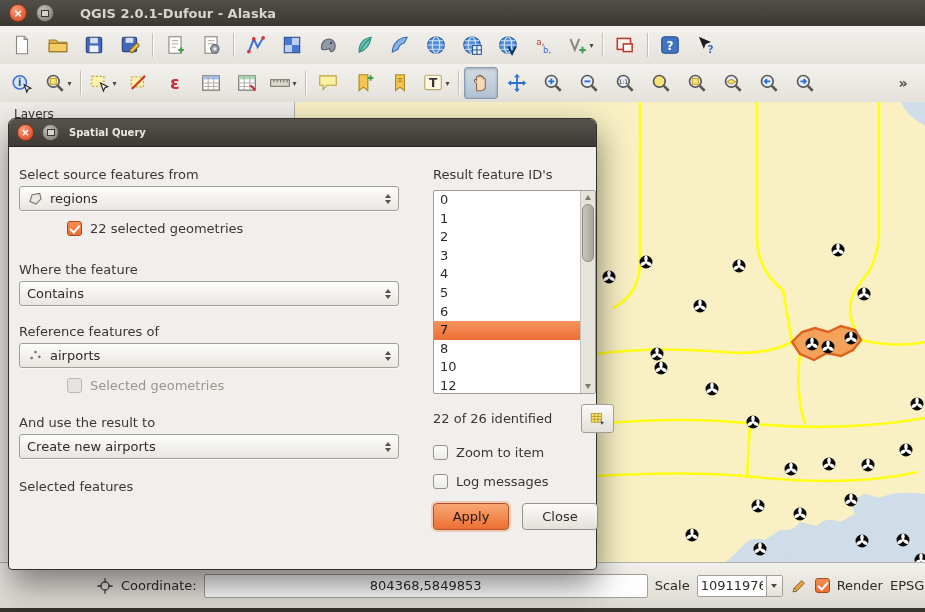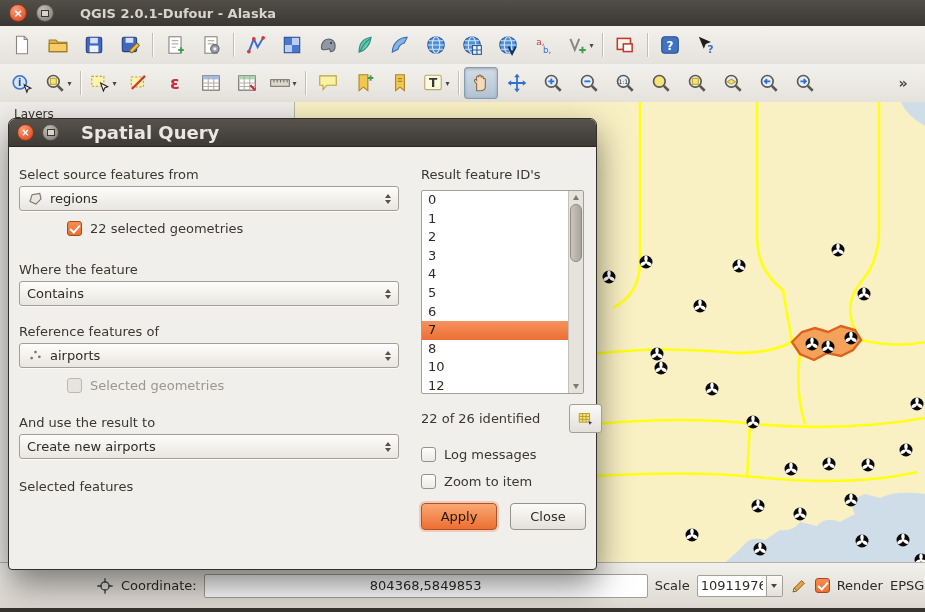--- a/index.html
+++ b/index.html
@@ -39,24 +39,24 @@
     font-size:12px;color:#3a3631;}
   .map{position:absolute;left:295px;top:0;right:0;bottom:0;}
   .map svg{display:block;width:100%;height:100%;}
   
   .dialog{position:absolute;left:8px;top:118px;width:589px;height:452px;z-index:40;
     background:#f1efeb;border:1px solid #33302b;border-radius:7px 7px 4px 4px;
     box-shadow:0 14px 34px rgba(0,0,0,.5);box-sizing:border-box;}
   .dlg-title{height:27px;border-radius:6px 6px 0 0;display:flex;align-items:center;
     background:linear-gradient(#57534c,#3d3a35);border-bottom:1px solid #29261f;}
   .dlg-title .winbtn{width:15px;height:15px;margin-left:8px;font-size:10px;}
-  .dlg-text{margin-left:22px;color:#ebe7df;font-weight:bold;font-size:18px;}
+  .dlg-text{margin-left:10px;color:#ebe7df;font-weight:bold;font-size:10px;}
   .dlg-body{position:relative;height:386px;font-size:13px;color:#3a3631;}
   .col-left{position:absolute;left:10px;top:0;width:380px;}
-  .col-right{position:absolute;left:412px;top:0;width:181px;}
+  .col-right{position:absolute;left:424px;top:0;width:181px;}
   .lbl{font-size:13px;color:#3a3631;}
   .combo{height:25px;border:1px solid #a49f96;border-radius:3px;box-sizing:border-box;
     background:linear-gradient(#fdfdfc,#e9e6e1);display:flex;align-items:center;
     padding:0 7px;font-size:13px;color:#2e2b27;box-shadow:0 1px 0 rgba(255,255,255,.7);}
   .combo .cicon{display:flex;margin-right:6px;}
   .combo .cicon svg{width:17px;height:17px;}
   .arrows{margin-left:auto;display:flex;flex-direction:column;gap:2px;padding-left:8px;}
   .arrows i{width:0;height:0;border-left:3.5px solid transparent;border-right:3.5px solid transparent;}
   .arrows .up{border-bottom:4px solid #55514a;}
   .arrows .down{border-top:4px solid #55514a;}
@@ -866,27 +866,27 @@
           <span class="mini">
             <span class="sicon">
                 <svg viewBox="0 0 20 20">
                   <rect x="2.5" y="4" width="11.5" height="9.5" fill="#f6e47a" stroke="#b59a20"></rect>
                   <path d="M2.5 7.2h11.5M2.5 10.4h11.5M6.3 4v9.5M10.1 4v9.5" stroke="#b59a20"></path>
                   <path d="M12 11.5l5.5 2.8-2.4.9-.9 2.4z" fill="#1d1d1d" stroke="#fff" stroke-width=".6"></path>
                 </svg>
               </span>
           </span>
         </div>
+        <div class="cbrow mt12">
+          <span class="cb"></span>
+          <span class="txt">Zoom to item</span>
+        </div>
         <div class="cbrow mt14">
           <span class="cb"></span>
           <span class="txt">Log messages</span>
-        </div>
-        <div class="cbrow mt12">
-          <span class="cb"></span>
-          <span class="txt">Zoom to item</span>
         </div>
         <div class="btnrow mt14">
           <span class="btn apply">Apply</span>
           <span class="btn closeb">Close</span>
         </div>
       </div>
     </div>
   </div>
 
   <div class="statusbar">

